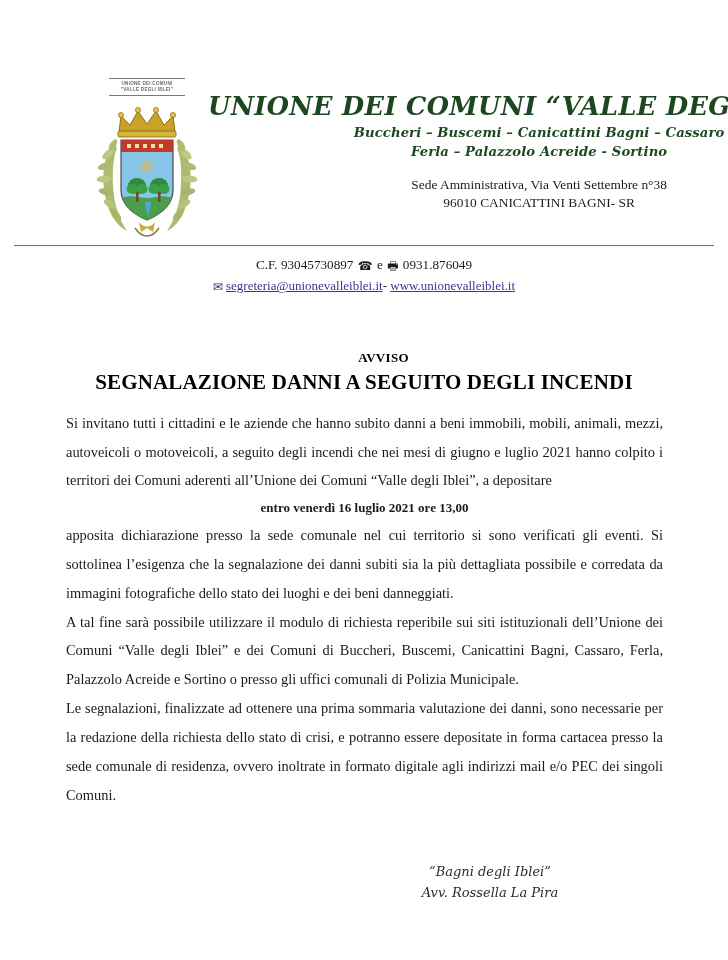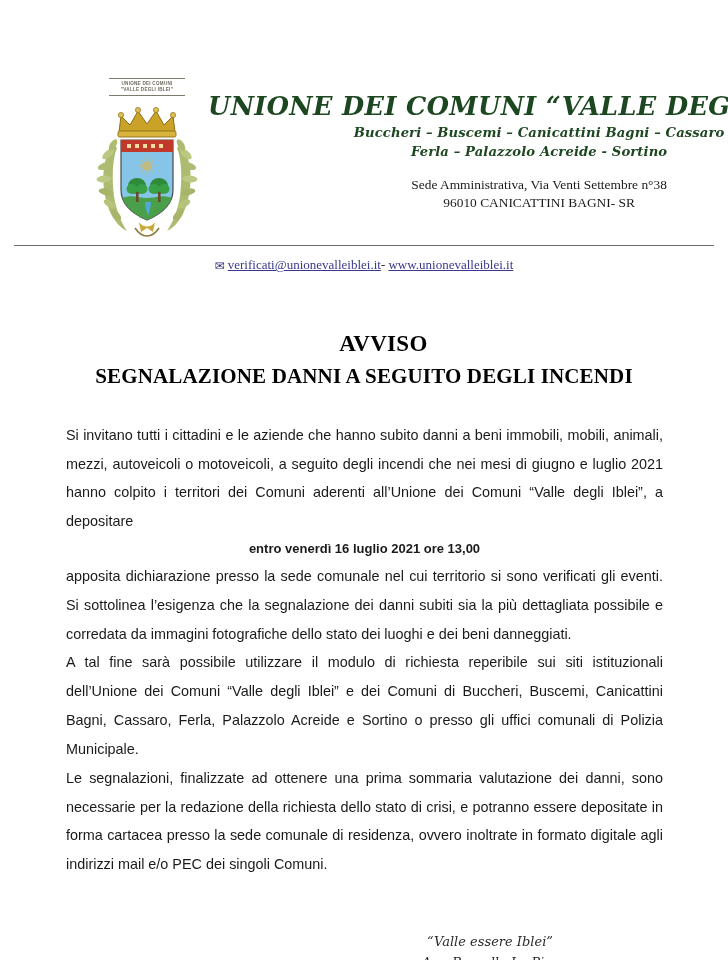--- a/index.html
+++ b/index.html
@@ -144,36 +144,36 @@
 
   
   .title-block {
     text-align: center;
     margin-top: 52px;
     font-family: "Liberation Serif", serif;
     font-weight: bold;
     color: #000;
   }
   .title-line1 {
-    font-size: 23px;
+    font-size: 13px;
     letter-spacing: 0.3px;
     line-height: 1.5;
     padding-left: 39px;
   }
   .title-line2, .title-line3 {
     font-size: 21px;
     letter-spacing: 0.15px;
     line-height: 1.38;
     white-space: nowrap;
   }
 
   
   .body-block {
-    margin: 30px 65px 0 66px;
-    font-family: Liberation Sans, sans-serif;
+    margin: 12px 65px 0 66px;
+    font-family: Liberation Serif, serif;
     font-size: 14.4px;
     line-height: 2.0;
     color: #1a1a1a;
   }
   .body-block p { margin: 0; }
   .para-just { text-align: justify; }
   .deadline {
     text-align: center;
     font-weight: bold;
     font-size: 13px;
@@ -301,36 +301,43 @@
       <div class="towns">Buccheri – Buscemi – Canicattini Bagni – Cassaro</div>
       <div class="towns tight">Ferla – Palazzolo Acreide - Sortino</div>
       <div class="addr">Sede Amministrativa, Via Venti Settembre n°38</div>
       <div class="addr tight">96010 CANICATTINI BAGNI- SR</div>
     </div>
   </div>
 
   <hr class="rule">
 
   <div class="contact-block">
+    <div class="cf-line">
+      <span>C.F. 93045730897</span>
+      <span class="glyph">☎</span>
+      <span>e</span>
+      <span class="glyph">🖶</span>
+      <span>0931.876049</span>
+    </div>
     <div class="mail-line">
-      <span class="envelope">✉</span><a class="link" href="#">verificati@unionevalleiblei.it</a><span class="sep">-</span> <a class="link" href="#">www.unionevalleiblei.it</a>
+      <span class="envelope">✉</span><a class="link" href="#">segreteria@unionevalleiblei.it</a><span class="sep">-</span> <a class="link" href="#">www.unionevalleiblei.it</a>
     </div>
   </div>
 
   <div class="title-block">
     <div class="title-line1">AVVISO</div>
     <div class="title-line2">SEGNALAZIONE DANNI A SEGUITO DEGLI INCENDI</div>
   </div>
 
   <div class="body-block">
     <p class="para-just">Si invitano tutti i cittadini e le aziende che hanno subito danni a beni immobili, mobili, animali, mezzi, autoveicoli o motoveicoli, a seguito degli incendi che nei mesi di giugno e luglio 2021 hanno colpito i territori dei Comuni aderenti all’Unione dei Comuni “Valle degli Iblei”, a depositare</p>
     <p class="deadline">entro venerdì 16 luglio 2021 ore 13,00</p>
     <p class="para-just">apposita dichiarazione presso la sede comunale nel cui territorio si sono verificati gli eventi. Si sottolinea l’esigenza che la segnalazione dei danni subiti sia la più dettagliata possibile e corredata da immagini fotografiche dello stato dei luoghi e dei beni danneggiati.</p>
     <p class="para-just">A tal fine sarà possibile utilizzare il modulo di richiesta reperibile sui siti istituzionali dell’Unione dei Comuni “Valle degli Iblei” e dei Comuni di Buccheri, Buscemi, Canicattini Bagni, Cassaro, Ferla, Palazzolo Acreide e Sortino o presso gli uffici comunali di Polizia Municipale.</p>
     <p class="para-just">Le segnalazioni, finalizzate ad ottenere una prima sommaria valutazione dei danni, sono necessarie per la redazione della richiesta dello stato di crisi, e potranno essere depositate in forma cartacea presso la sede comunale di residenza, ovvero inoltrate in formato digitale agli indirizzi mail e/o PEC dei singoli Comuni.</p>
   </div>
 
   <div class="signature">
-    <div>“Valle essere Iblei”</div>
+    <div>“Bagni degli Iblei”</div>
     <div>Avv. Rossella La Pira</div>
   </div>
 
 </div>
 
 </body></html>

